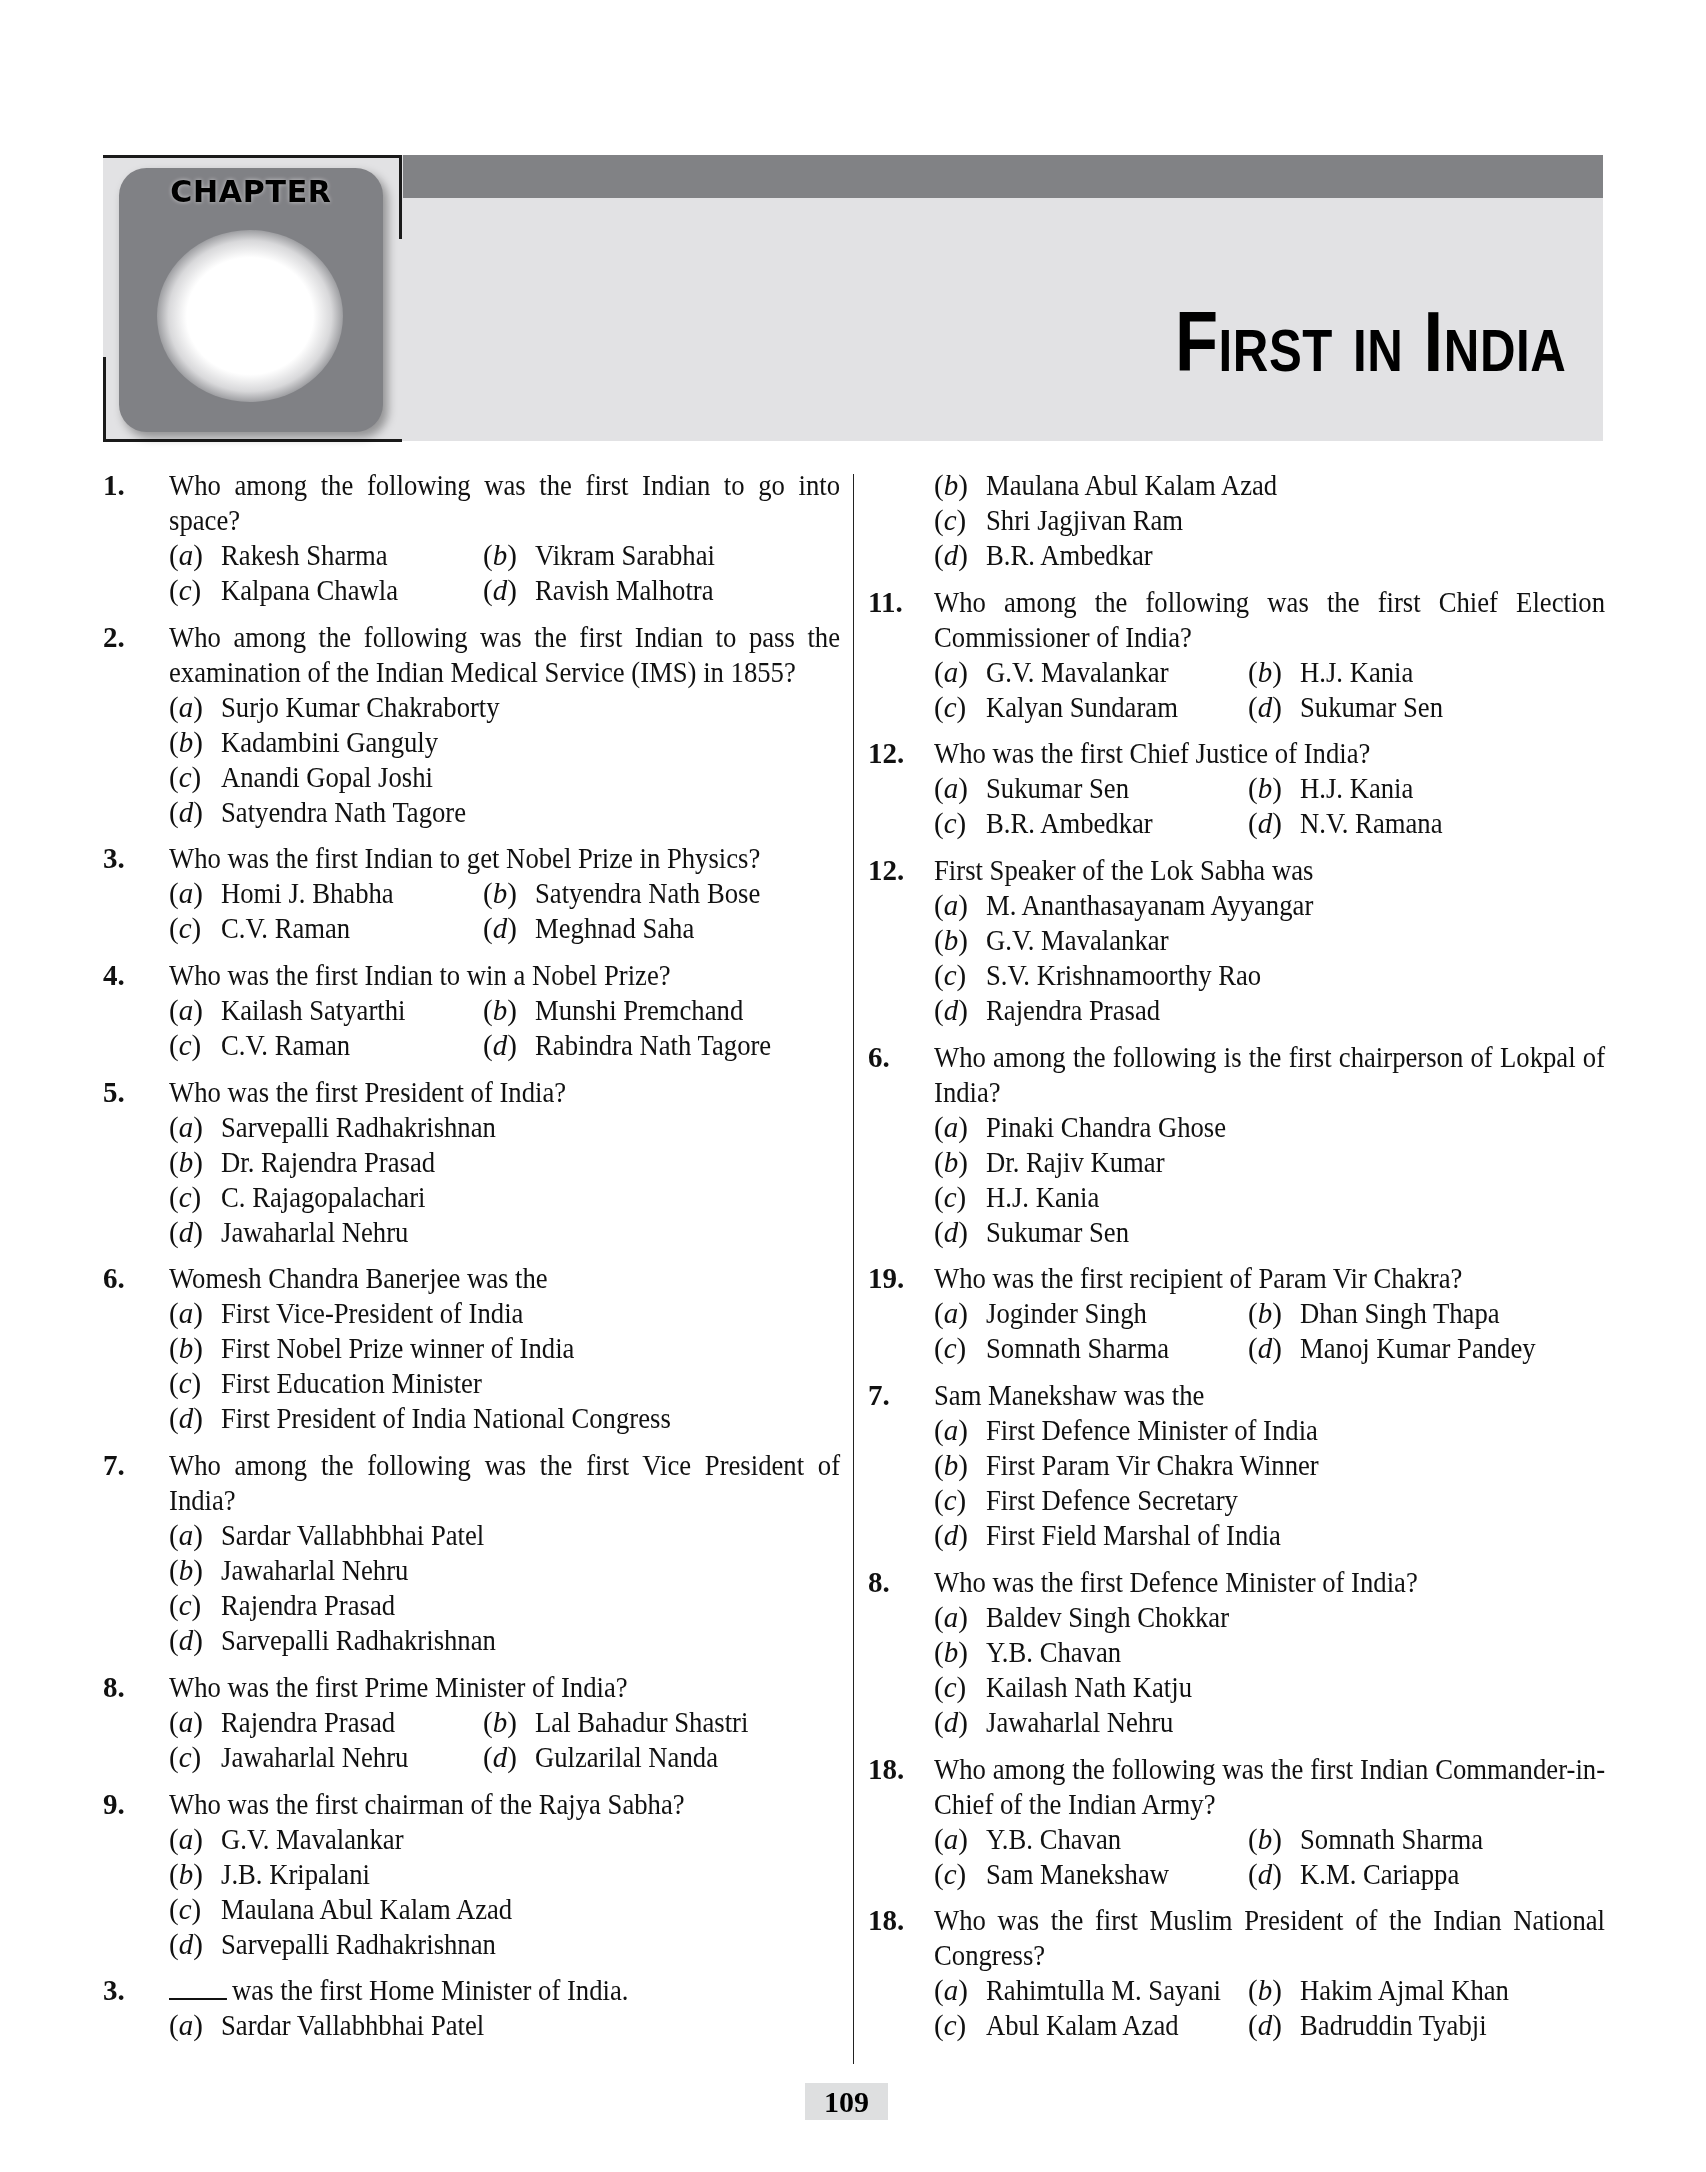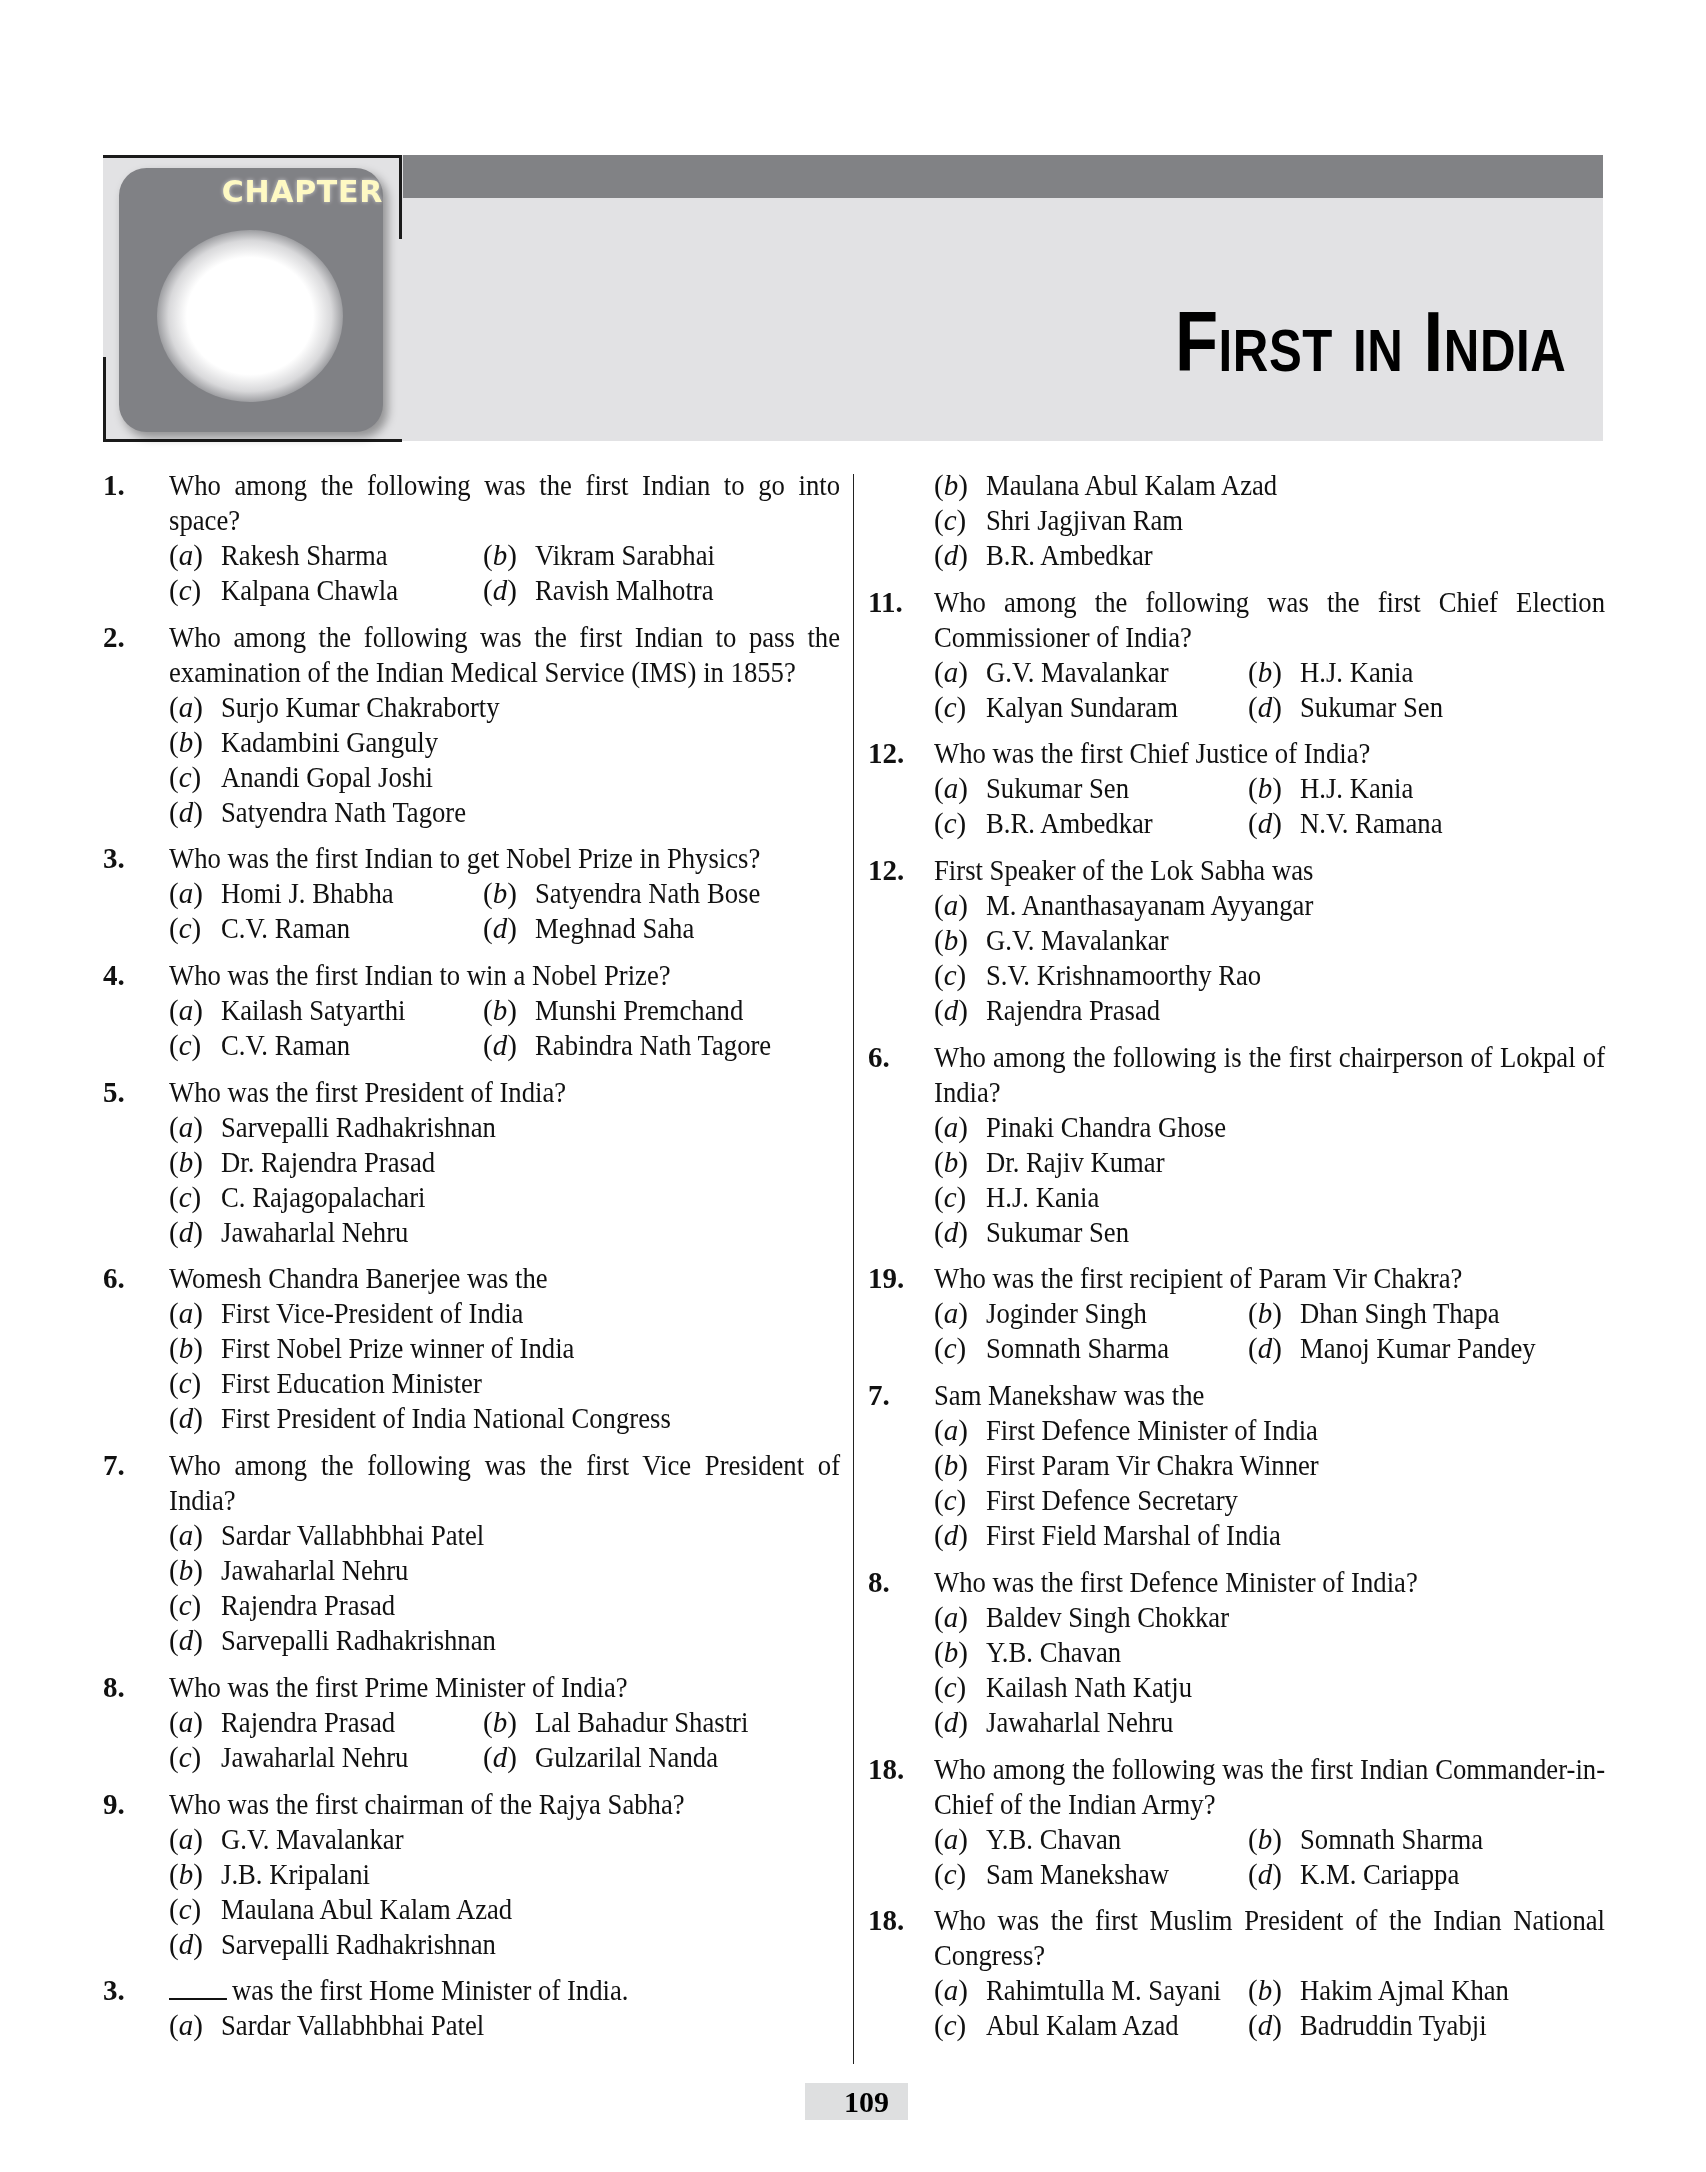--- a/index.html
+++ b/index.html
@@ -13,23 +13,23 @@
   .bracket-top { position:absolute; left:103px; top:155px; width:299px; height:2.8px; background:#1a1a1a; }
   .bracket-right { position:absolute; left:399px; top:155px; width:2.8px; height:84px; background:#1a1a1a; }
   .bracket-bottom { position:absolute; left:103px; top:439px; width:299px; height:2.8px; background:#1a1a1a; }
   .bracket-left { position:absolute; left:103px; top:357px; width:2.8px; height:85px; background:#1a1a1a; }
 
   .chapter-box { position:absolute; left:119px; top:168px; width:264px; height:264px;
     border-radius:27.6px; background:#808185;
     box-shadow: 4.1px 5.5px 9.7px rgba(0,0,0,0.35); overflow:hidden; }
   .chapter-glow { position:absolute; left:38px; top:62px; width:186px; height:172px; border-radius:50%;
     background: radial-gradient(ellipse at center, #ffffff 0%, #ffffff 48%, #d8d8da 62%, rgba(128,129,133,0) 75%); }
-  .chapter-label { position:absolute; left:0; top:5.5px; width:100%; text-align:right;
+  .chapter-label { position:absolute; left:0; top:5.5px; width:100%; text-align:center;
     font-family:"DejaVu Sans","Liberation Sans",sans-serif; font-weight:bold; font-size:30px;
-    letter-spacing:0.7px; color:#fef9c3; text-shadow: 0 0 4.1px rgba(255,255,255,0.6); }
+    letter-spacing:0.7px; color:#000000; text-shadow: 0 0 4.1px rgba(255,255,255,0.6); }
   .chapter-num { position:absolute; left:0; top:74px; width:100%; text-align:center;
     font-family:"Liberation Sans","DejaVu Sans",sans-serif; font-weight:bold; font-size:119px;
     line-height:1; color:#000; letter-spacing:-4.1px; text-shadow: 5.5px 5.5px 6.9px rgba(0,0,0,0.35); }
 
   .page-title { position:absolute; right:141px; top:298px; margin:0;
     font-family:"Liberation Sans","DejaVu Sans",sans-serif; font-weight:bold;
     font-size:86px; line-height:1; color:#000; font-variant:small-caps;
     transform:scaleX(0.82); transform-origin:right center; letter-spacing:0.7px; }
 
   
@@ -45,21 +45,21 @@
   .opt { display:flex; white-space:nowrap; }
   .opt.half { width:314px; }
   .opt.full { width:100%; }
   .opt .lbl { width:52px; display:inline-block; }
   .opt .lbl i { font-style:italic; }
   .opt .val { display:inline-block; transform:scaleX(0.92); transform-origin:left center; }
   .cont { padding-left:66px; margin-bottom:11.7px; }
   .blank { display:inline-block; width:63px; border-bottom:2.1px solid #111; margin-right:5.5px; vertical-align:baseline; height:20.7px; }
 
   .page-no { position:absolute; left:805px; top:2083px; width:83px; height:37px; background:#dedfe0;
-    text-align:center; font-weight:bold; font-size:30px; line-height:37px; color:#000;padding-left:20px; }
+    text-align:center; font-weight:bold; font-size:30px; line-height:37px; color:#000; }
 </style>
 </head>
 <body>
 
 <div class="hdr-lightleft"></div>
 <div class="hdr-dark"></div>
 <div class="hdr-light"></div>
 <div class="bracket-top"></div>
 <div class="bracket-right"></div>
 <div class="bracket-bottom"></div>

